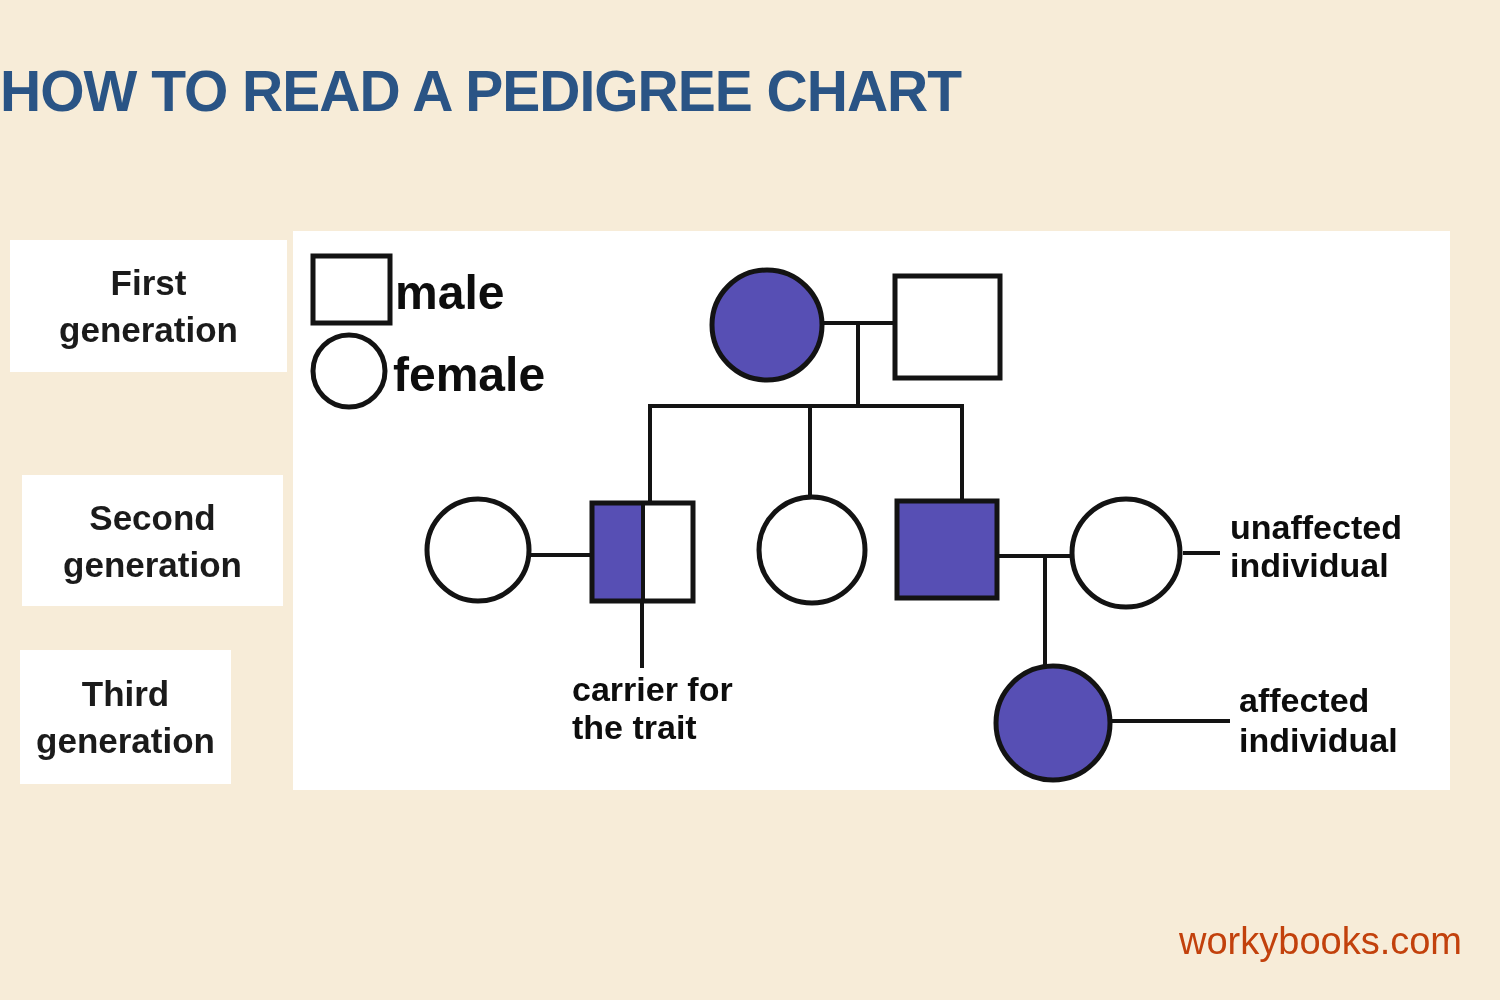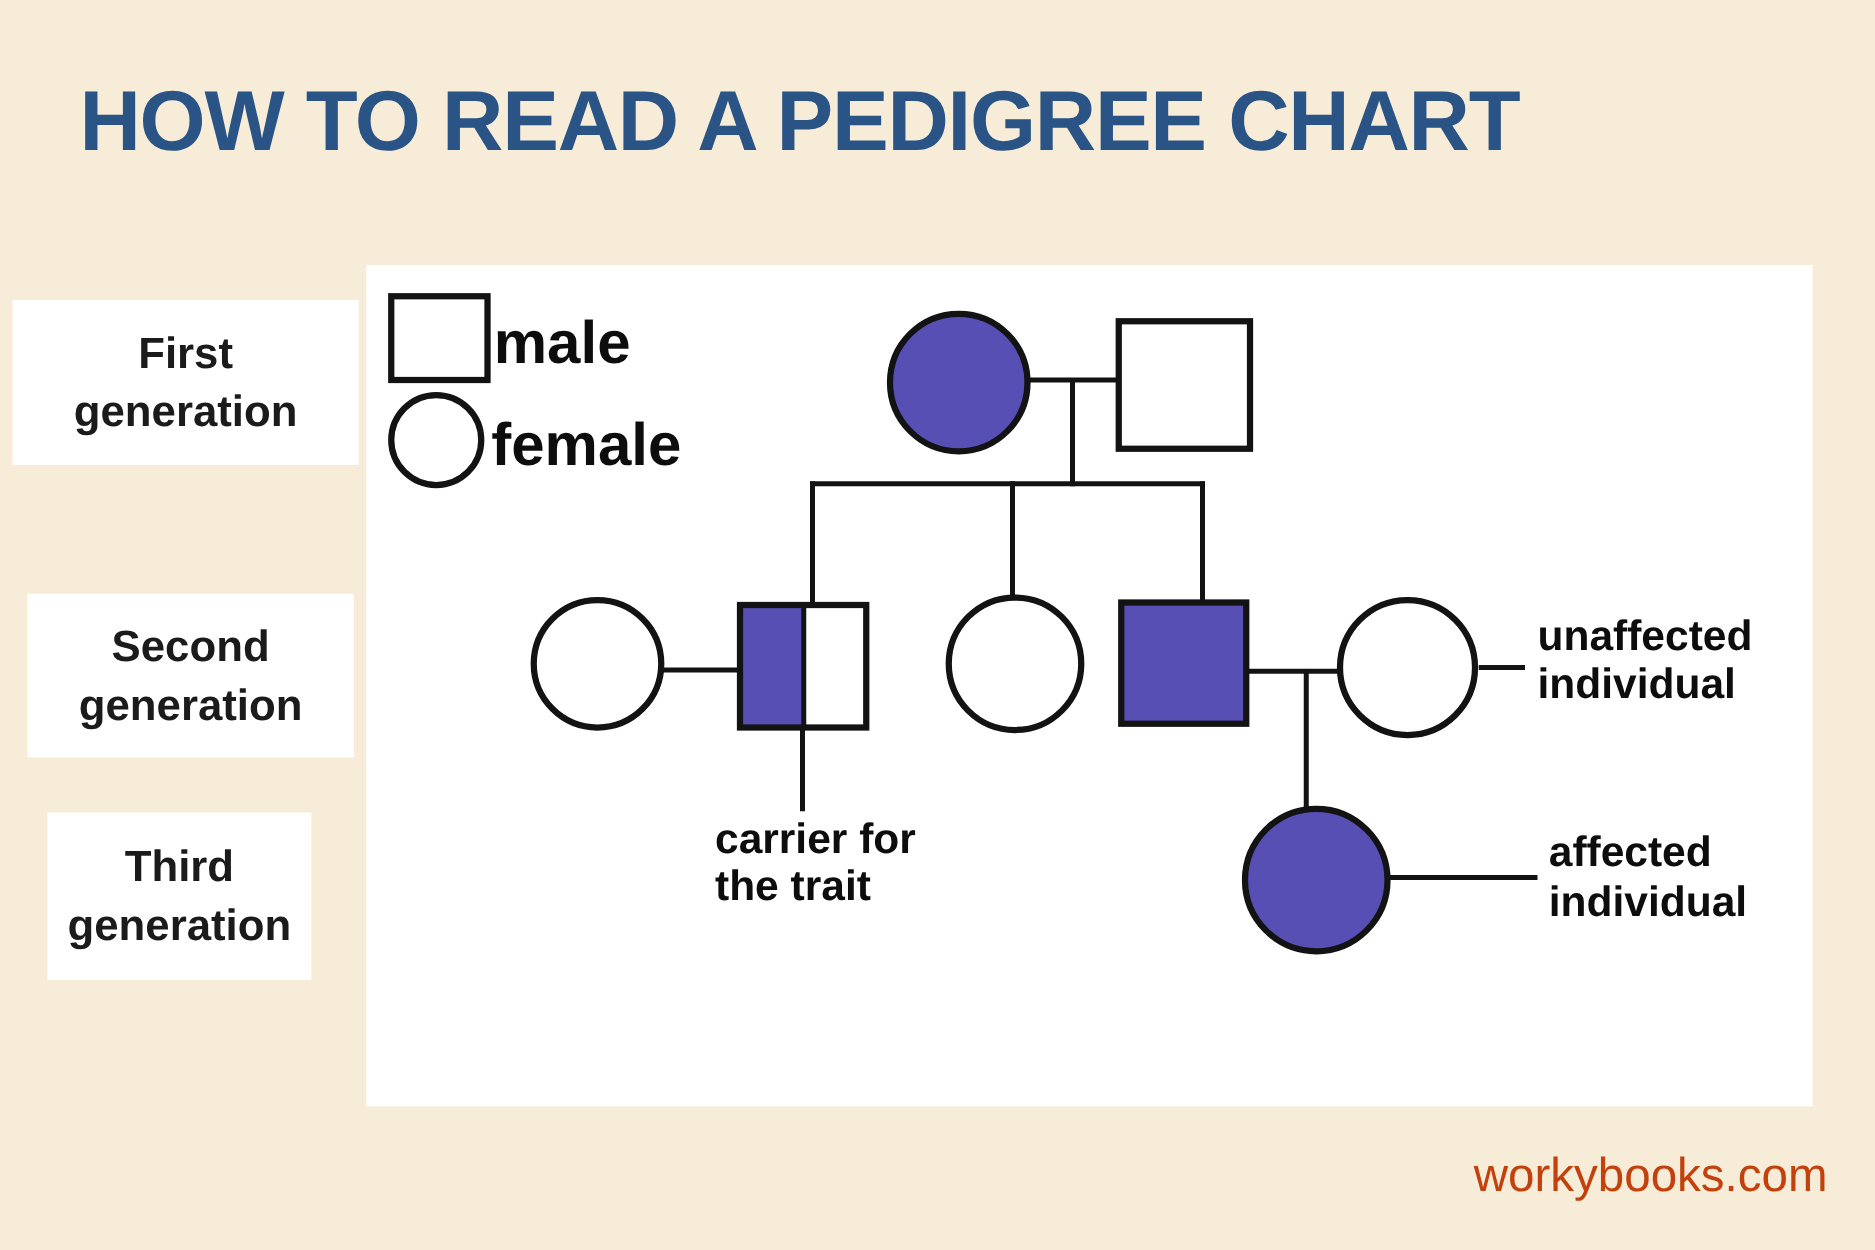--- a/index.html
+++ b/index.html
@@ -3,35 +3,35 @@
 <meta charset="utf-8">
 <style>
   html,body{margin:0;padding:0;}
   body{
     width:1500px;height:1000px;position:relative;overflow:hidden;
     background:#f7ecd8;
     font-family:"Liberation Sans","DejaVu Sans",sans-serif;
   }
   .page-title{
     position:absolute;top:58px;left:0;width:1279px;
-    text-align:center;margin:0;
-    font-size:68px;font-weight:bold;letter-spacing:-1px;
+    text-align:left;margin:0;
+    font-size:57px;font-weight:bold;letter-spacing:-1px;
     color:#2a5485;
   }
   .gen-box{
     position:absolute;background:#ffffff;
     display:flex;flex-direction:column;align-items:center;justify-content:center;
     font-size:35px;font-weight:bold;color:#1b1b1b;line-height:47px;
     text-align:center;
   }
   #gen-box-1{left:10px;top:240px;width:277px;height:132px;}
   #gen-box-2{left:22px;top:475px;width:261px;height:131px;}
-  #gen-box-3{left:38px;top:650px;width:211px;height:134px;}
+  #gen-box-3{left:20px;top:650px;width:211px;height:134px;}
   .chart-panel{
-    position:absolute;left:293px;top:212px;width:1157px;height:673px;
+    position:absolute;left:293px;top:231px;width:1157px;height:559px;
     background:#ffffff;
   }
   .chart-panel svg{display:block;width:1157px;height:559px;}
   .shape{stroke:#131313;stroke-width:5;}
   .pline{stroke:#131313;stroke-width:4;fill:none;}
   .divline{stroke:#131313;stroke-width:4;}
   .legend-text{font-size:48px;font-weight:bold;fill:#0d0d0d;}
   .ann-text{font-size:34px;font-weight:bold;fill:#0d0d0d;}
   .watermark{
     position:absolute;top:920px;right:38px;

